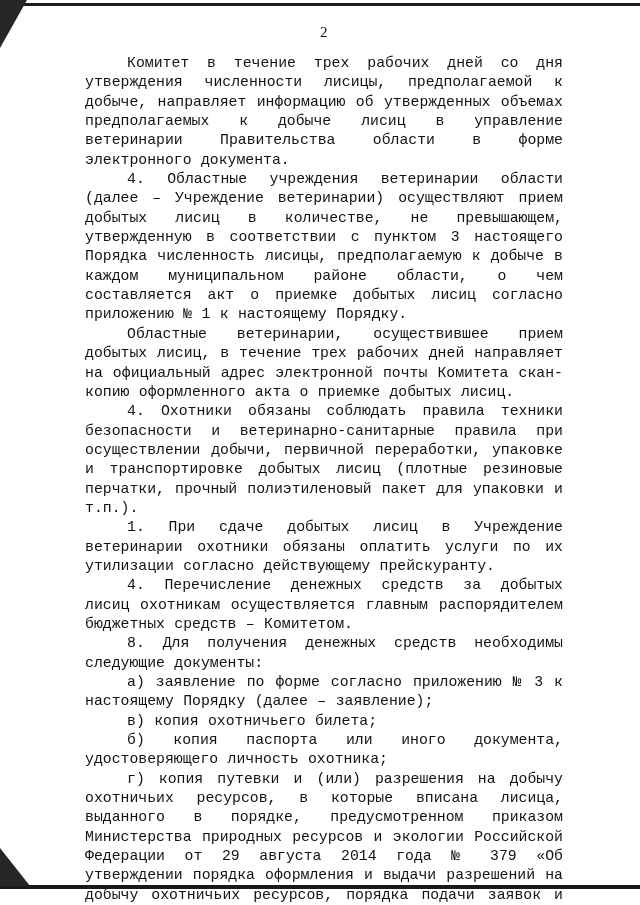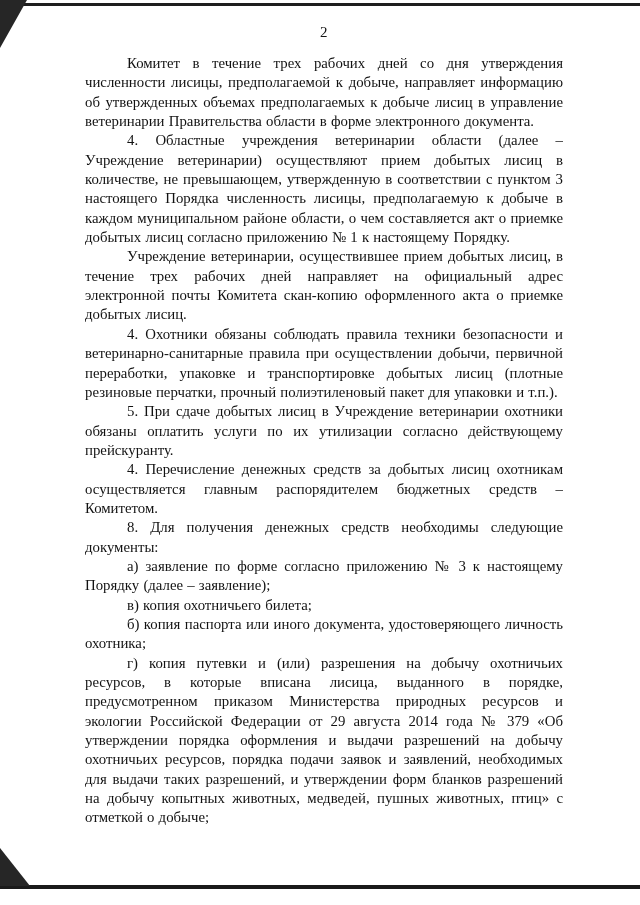--- a/index.html
+++ b/index.html
@@ -51,37 +51,38 @@
     font-size: 15px;
     margin-bottom: 13px;
     letter-spacing: 0.5px;
   }
   .doc-paragraph {
     font-size: 14.8px;
     line-height: 19.35px;
     text-align: justify;
     text-indent: 42px;
     word-spacing: 0.5px;
+    font-family: Liberation Mono, monospace;
   }
 </style>
 </head>
 <body>
 
 <div class="scan-top-line"></div>
 <div class="scan-tri-topleft"></div>
 <div class="scan-bottom-line"></div>
 <div class="scan-tri-bottomleft"></div>
 
 <div class="content">
   <div class="page-number">2</div>
   <p class="doc-paragraph">Комитет в течение трех рабочих дней со дня утверждения численности лисицы, предполагаемой к добыче, направляет информацию об утвержденных объемах предполагаемых к добыче лисиц в управление ветеринарии Правительства области в форме электронного документа.</p>
   <p class="doc-paragraph">4. Областные учреждения ветеринарии области (далее – Учреждение ветеринарии) осуществляют прием добытых лисиц в количестве, не превышающем, утвержденную в соответствии с пунктом 3 настоящего Порядка численность лисицы, предполагаемую к добыче в каждом муниципальном районе области, о чем составляется акт о приемке добытых лисиц согласно приложению № 1 к настоящему Порядку.</p>
-  <p class="doc-paragraph">Учреждение ветеринарии, осуществившее прием добытых лисиц, в течение трех рабочих дней направляет на официальный адрес электронной почты Комитета скан-копию оформленного акта о приемке добытых лисиц.</p>
+  <p class="doc-paragraph">Областные ветеринарии, осуществившее прием добытых лисиц, в течение трех рабочих дней направляет на официальный адрес электронной почты Комитета скан-копию оформленного акта о приемке добытых лисиц.</p>
   <p class="doc-paragraph">4. Охотники обязаны соблюдать правила техники безопасности и ветеринарно-санитарные правила при осуществлении добычи, первичной переработки, упаковке и транспортировке добытых лисиц (плотные резиновые перчатки, прочный полиэтиленовый пакет для упаковки и т.п.).</p>
-  <p class="doc-paragraph">5. При сдаче добытых лисиц в Учреждение ветеринарии охотники обязаны оплатить услуги по их утилизации согласно действующему прейскуранту.</p>
+  <p class="doc-paragraph">1. При сдаче добытых лисиц в Учреждение ветеринарии охотники обязаны оплатить услуги по их утилизации согласно действующему прейскуранту.</p>
   <p class="doc-paragraph">4. Перечисление денежных средств за добытых лисиц охотникам осуществляется главным распорядителем бюджетных средств – Комитетом.</p>
   <p class="doc-paragraph">8. Для получения денежных средств необходимы следующие документы:</p>
   <p class="doc-paragraph">а) заявление по форме согласно приложению № 3 к настоящему Порядку (далее – заявление);</p>
   <p class="doc-paragraph">в) копия охотничьего билета;</p>
   <p class="doc-paragraph">б) копия паспорта или иного документа, удостоверяющего личность охотника;</p>
   <p class="doc-paragraph">г) копия путевки и (или) разрешения на добычу охотничьих ресурсов, в которые вписана лисица, выданного в порядке, предусмотренном приказом Министерства природных ресурсов и экологии Российской Федерации от 29 августа 2014 года № 379 «Об утверждении порядка оформления и выдачи разрешений на добычу охотничьих ресурсов, порядка подачи заявок и заявлений, необходимых для выдачи таких разрешений, и утверждении форм бланков разрешений на добычу копытных животных, медведей, пушных животных, птиц» с отметкой о добыче;</p>
 
 </div>
 
 </body></html>

